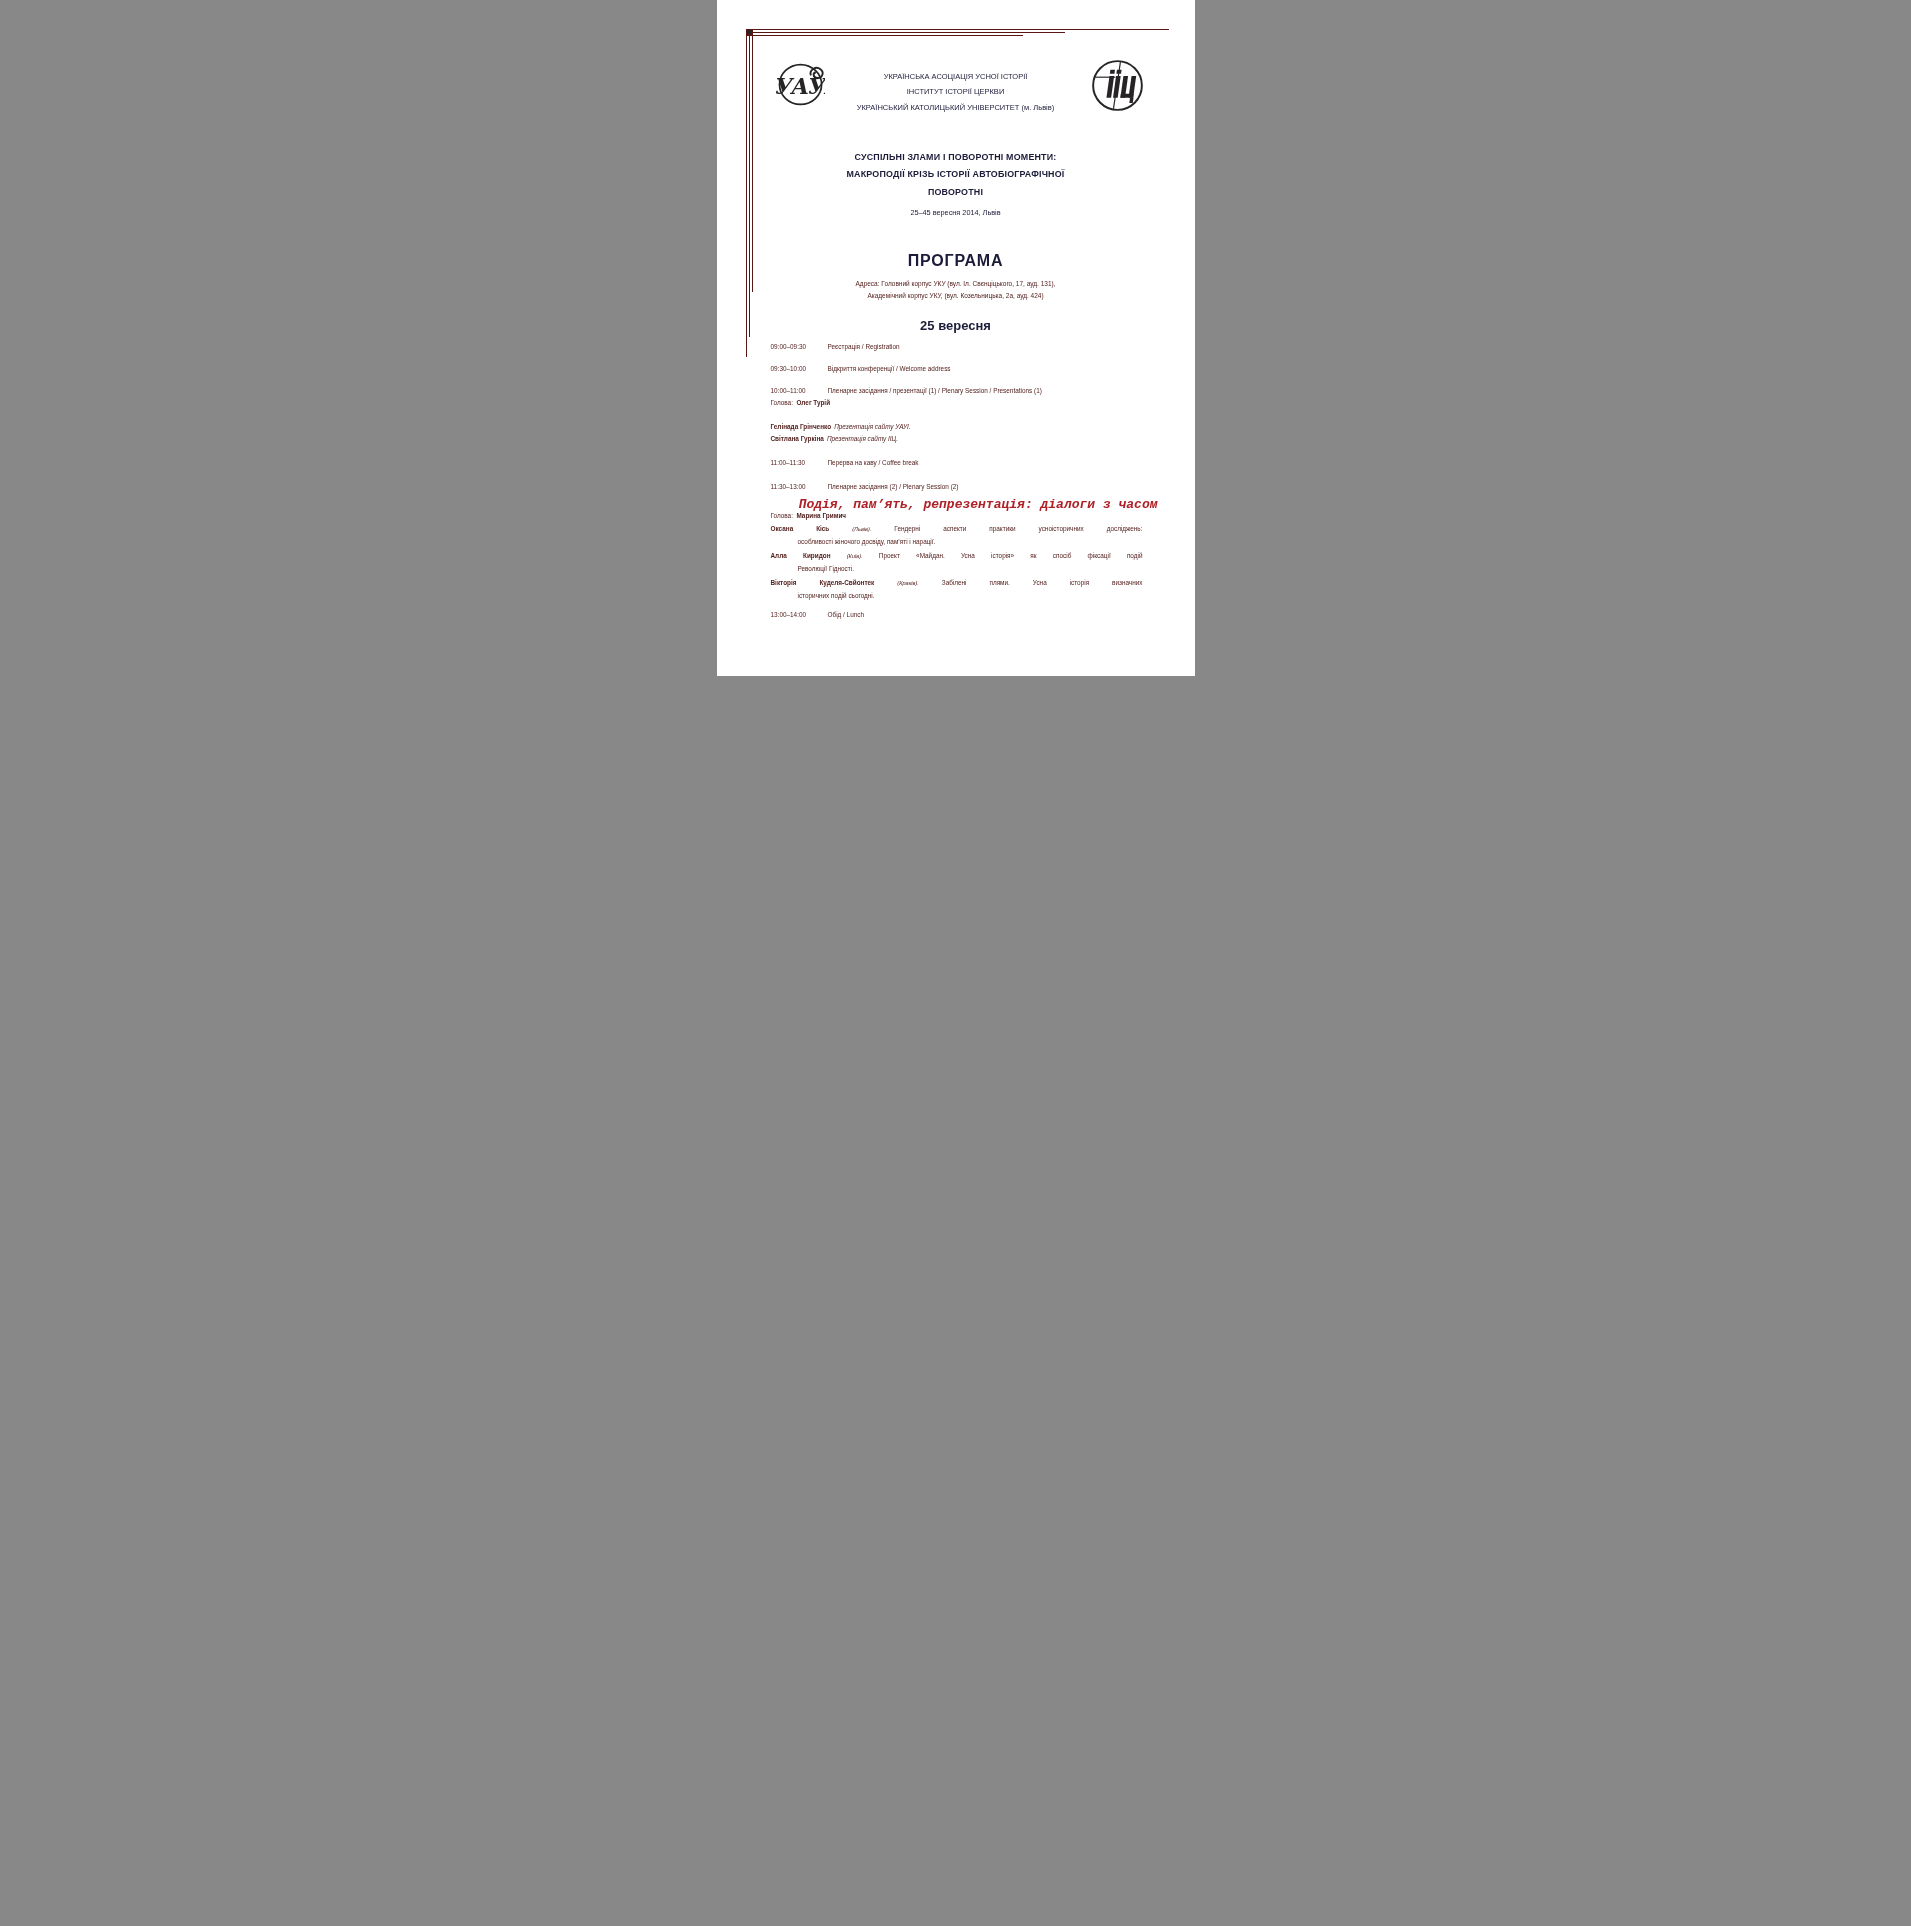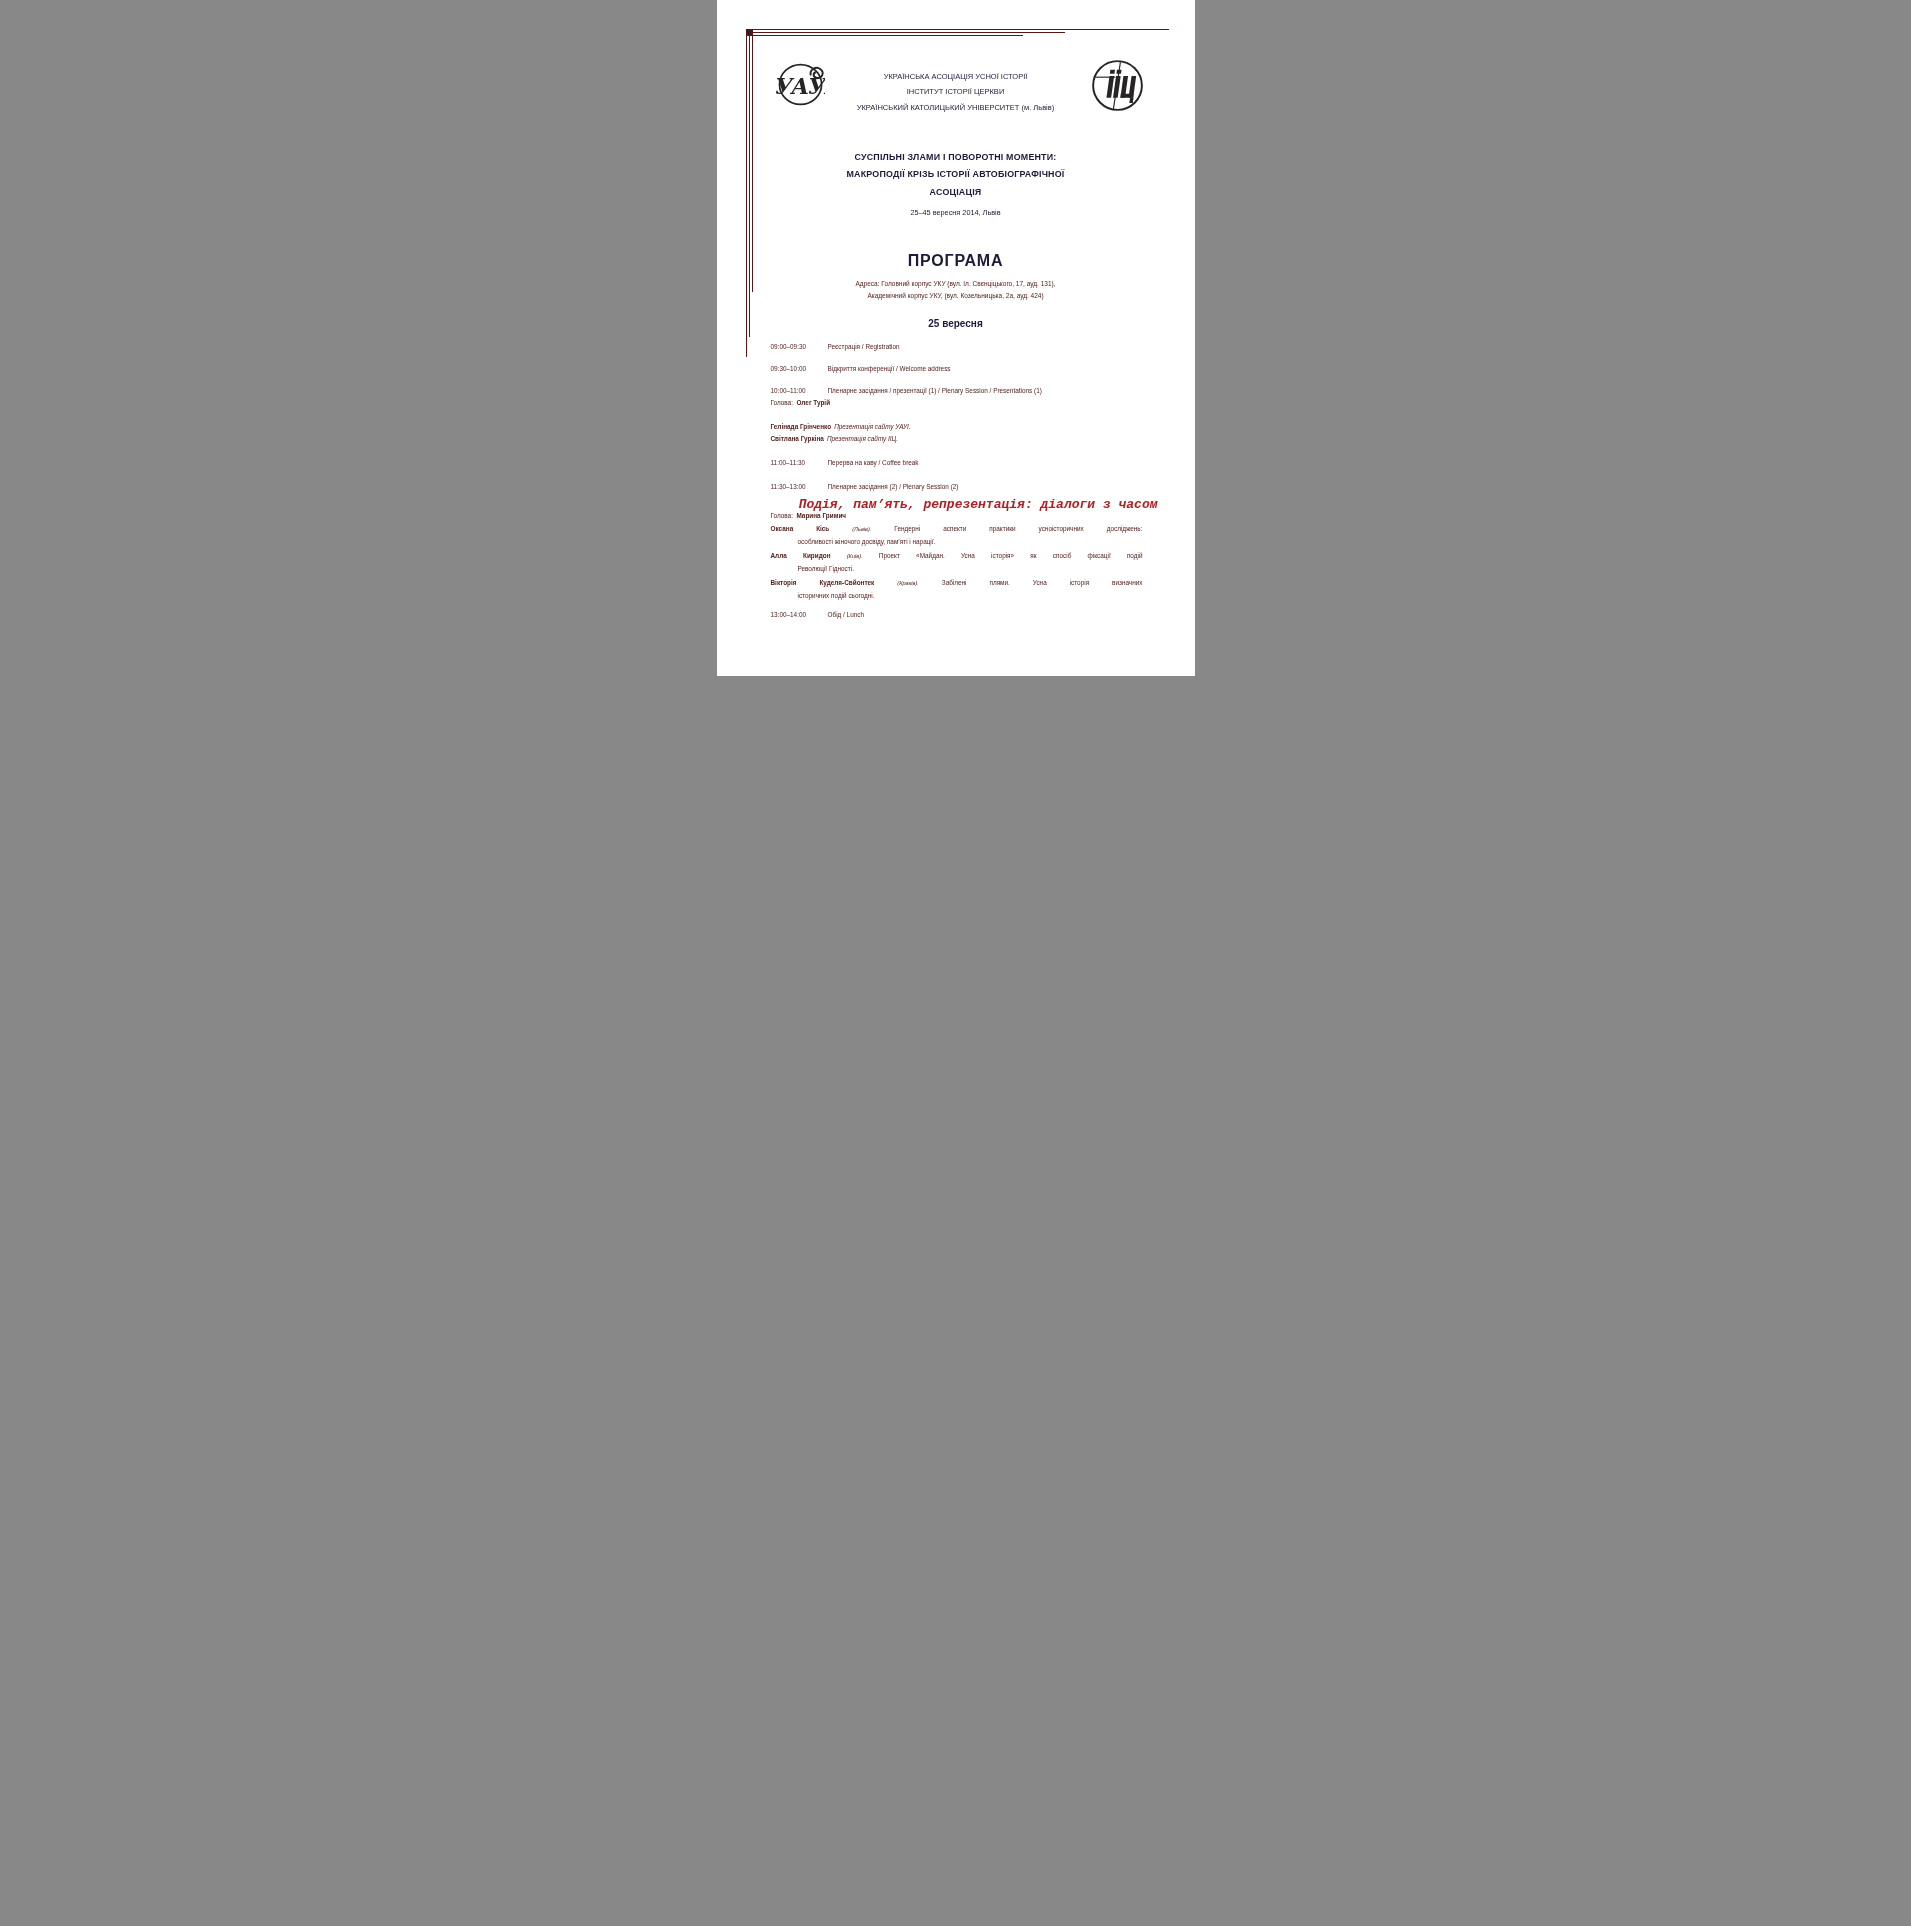--- a/index.html
+++ b/index.html
@@ -17,21 +17,21 @@
   .corner-sq .inner { position:absolute; left:1.5px; top:1.5px; width:3.9px; height:3.9px; background:#272425; }
   
   .logo { position:absolute; }
   
   .org-line { position:absolute; left:0; right:0; text-align:center; color:#1c1c3a; font-size:7.5px; }
   
   .title-line { position:absolute; left:0; right:0; text-align:center; color:#1c1c3a; font-size:8.9px; font-weight:bold; letter-spacing:0.2px; }
   .date-line { position:absolute; left:0; right:0; text-align:center; color:#1c1c3a; font-size:7.3px; }
   .program { position:absolute; left:0; right:0; text-align:center; color:#1c1c3a; font-size:16px; font-weight:bold; letter-spacing:0.8px; }
   .addr { position:absolute; left:0; right:0; text-align:center; color:#4f1b18; font-size:6.5px; }
-  .day { position:absolute; left:0; right:0; text-align:center; color:#1c1c3a; font-size:10px; font-weight:bold; }
+  .day { position:absolute; left:0; right:0; text-align:center; color:#1c1c3a; font-size:13px; font-weight:bold; }
   
   .row { position:absolute; left:54px; width:381px; color:#4f1b18; font-size:6.4px; white-space:nowrap; }
   .row .time { display:inline-block; width:57px; }
   .chair .name { font-weight:bold; margin-left:3.5px; }
   .pres .name { font-weight:bold; }
   .pres .work { font-style:italic; margin-left:3.1px; }
   .session-title { position:absolute; left:69px; width:372px; text-align:right;
                    color:#ae2127; font-size:13px; font-weight:bold; font-style:italic;font-family:Liberation Mono, monospace; }
   .talk { position:absolute; left:54px; width:372px; color:#4f1b18; font-size:6.4px; line-height:11.6px; }
   .talk .l1 { text-align:justify; text-align-last:justify; }
@@ -79,21 +79,21 @@
       </g>
     </svg>
   </div>
 
   <div class="org-line" style="top:72px;">УКРАЇНСЬКА АСОЦІАЦІЯ УСНОЇ ІСТОРІЇ</div>
   <div class="org-line" style="top:87px;">ІНСТИТУТ ІСТОРІЇ ЦЕРКВИ</div>
   <div class="org-line" style="top:103px;">УКРАЇНСЬКИЙ КАТОЛИЦЬКИЙ УНІВЕРСИТЕТ (м. Львів)</div>
 
   <div class="title-line" style="top:152px;text-align:center;">СУСПІЛЬНІ ЗЛАМИ І ПОВОРОТНІ МОМЕНТИ:</div>
   <div class="title-line" style="top:169px;">МАКРОПОДІЇ КРІЗЬ ІСТОРІЇ АВТОБІОГРАФІЧНОЇ</div>
-  <div class="title-line" style="top:187px;">АСОЦІАЦІЯ</div>
+  <div class="title-line" style="top:187px;">ПОВОРОТНІ</div>
   <div class="date-line" style="top:208px;">25–45 вересня 2014, Львів</div>
 
   <div class="program" style="top:252px;">ПРОГРАМА</div>
 
   <div class="addr" style="top:280px;">Адреса: Головний корпус УКУ (вул. Іл. Свєнціцького, 17, ауд. 131),</div>
   <div class="addr" style="top:292px;">Академічний корпус УКУ, (вул. Козельницька, 2а, ауд. 424)</div>
 
   <div class="day" style="top:318px;">25 вересня</div>
 
   <div class="row" style="top:343px;">

